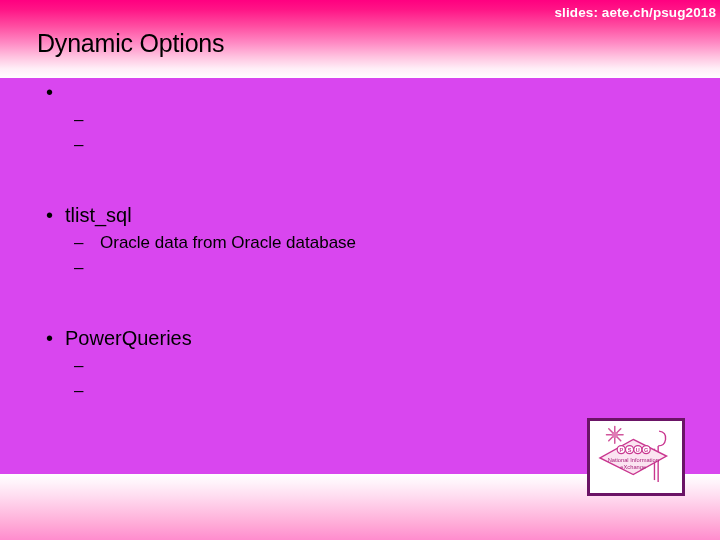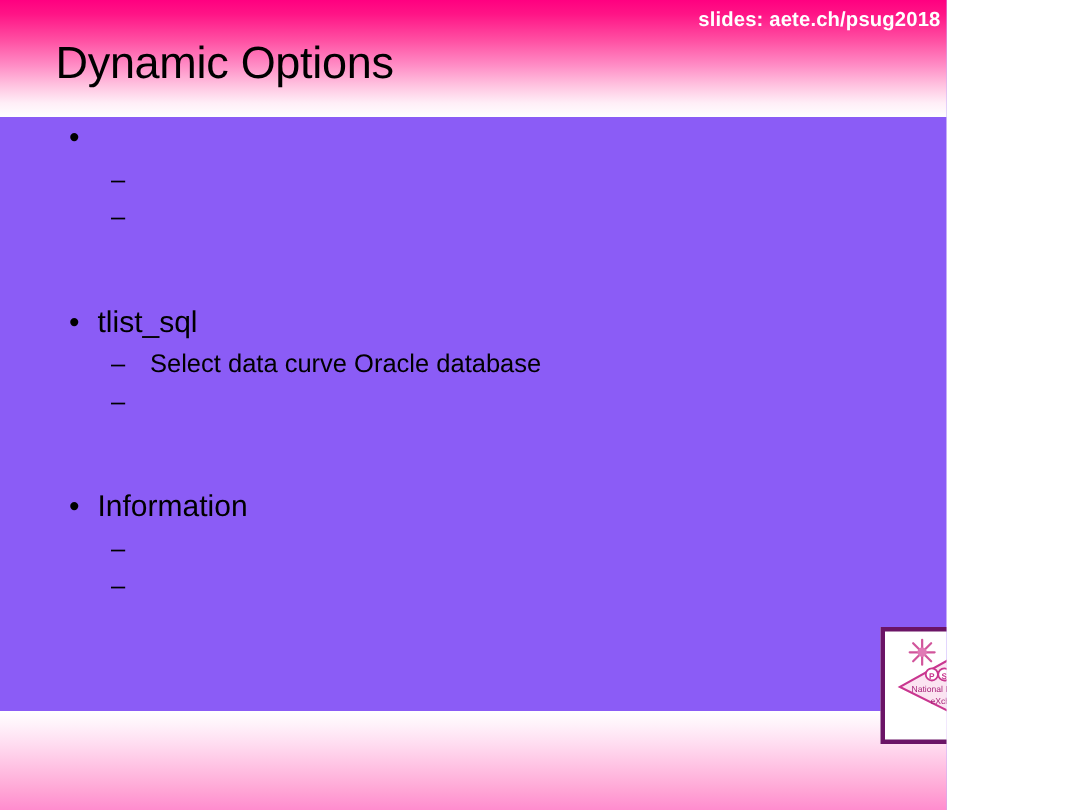--- a/index.html
+++ b/index.html
@@ -5,25 +5,24 @@
   html, body {
     margin: 0;
     padding: 0;
     background: #ffffff;
   }
   body {
     font-family: "Liberation Sans", sans-serif;
   }
   #slide {
     position: relative;
-    width: 619px;
+    width: 720px;
     height: 540px;
     overflow: hidden;
-    background: #8b5cf6;
-    padding-left: 12px;
+    background: #d946ef;
   }
 
   
   #top-band {
     position: absolute;
     left: 0; top: 0;
     width: 720px;
     height: 78px;
     background: linear-gradient(to bottom,
         #ff0080 0%,
@@ -59,21 +58,21 @@
     letter-spacing: 0.1px;
     line-height: 17px;
     white-space: nowrap;
   }
 
   
   #title {
     position: absolute;
     left: 37px;
     top: 24px;
-    font-size: 30px;
+    font-size: 25px;
     font-weight: 400;
     color: #000000;
     letter-spacing: -0.2px;
     line-height: 38px;
     white-space: nowrap;
   }
 
   
   #body {
     position: absolute;
@@ -165,31 +164,31 @@
       </div>
     </div>
 
     <div class="group">
       <div class="lvl1">
         <span class="marker">•</span>
         <span>tlist_sql</span>
       </div>
       <div class="lvl2">
         <span class="marker">–</span>
-        <span>Select data curve Oracle database</span>
+        <span>Oracle data from Oracle database</span>
       </div>
       <div class="lvl2">
         <span class="marker">–</span>
       </div>
     </div>
 
     <div class="group">
       <div class="lvl1">
         <span class="marker">•</span>
-        <span>Information</span>
+        <span>PowerQueries</span>
       </div>
       <div class="lvl2">
         <span class="marker">–</span>
       </div>
       <div class="lvl2">
         <span class="marker">–</span>
       </div>
     </div>
 
   </div>

